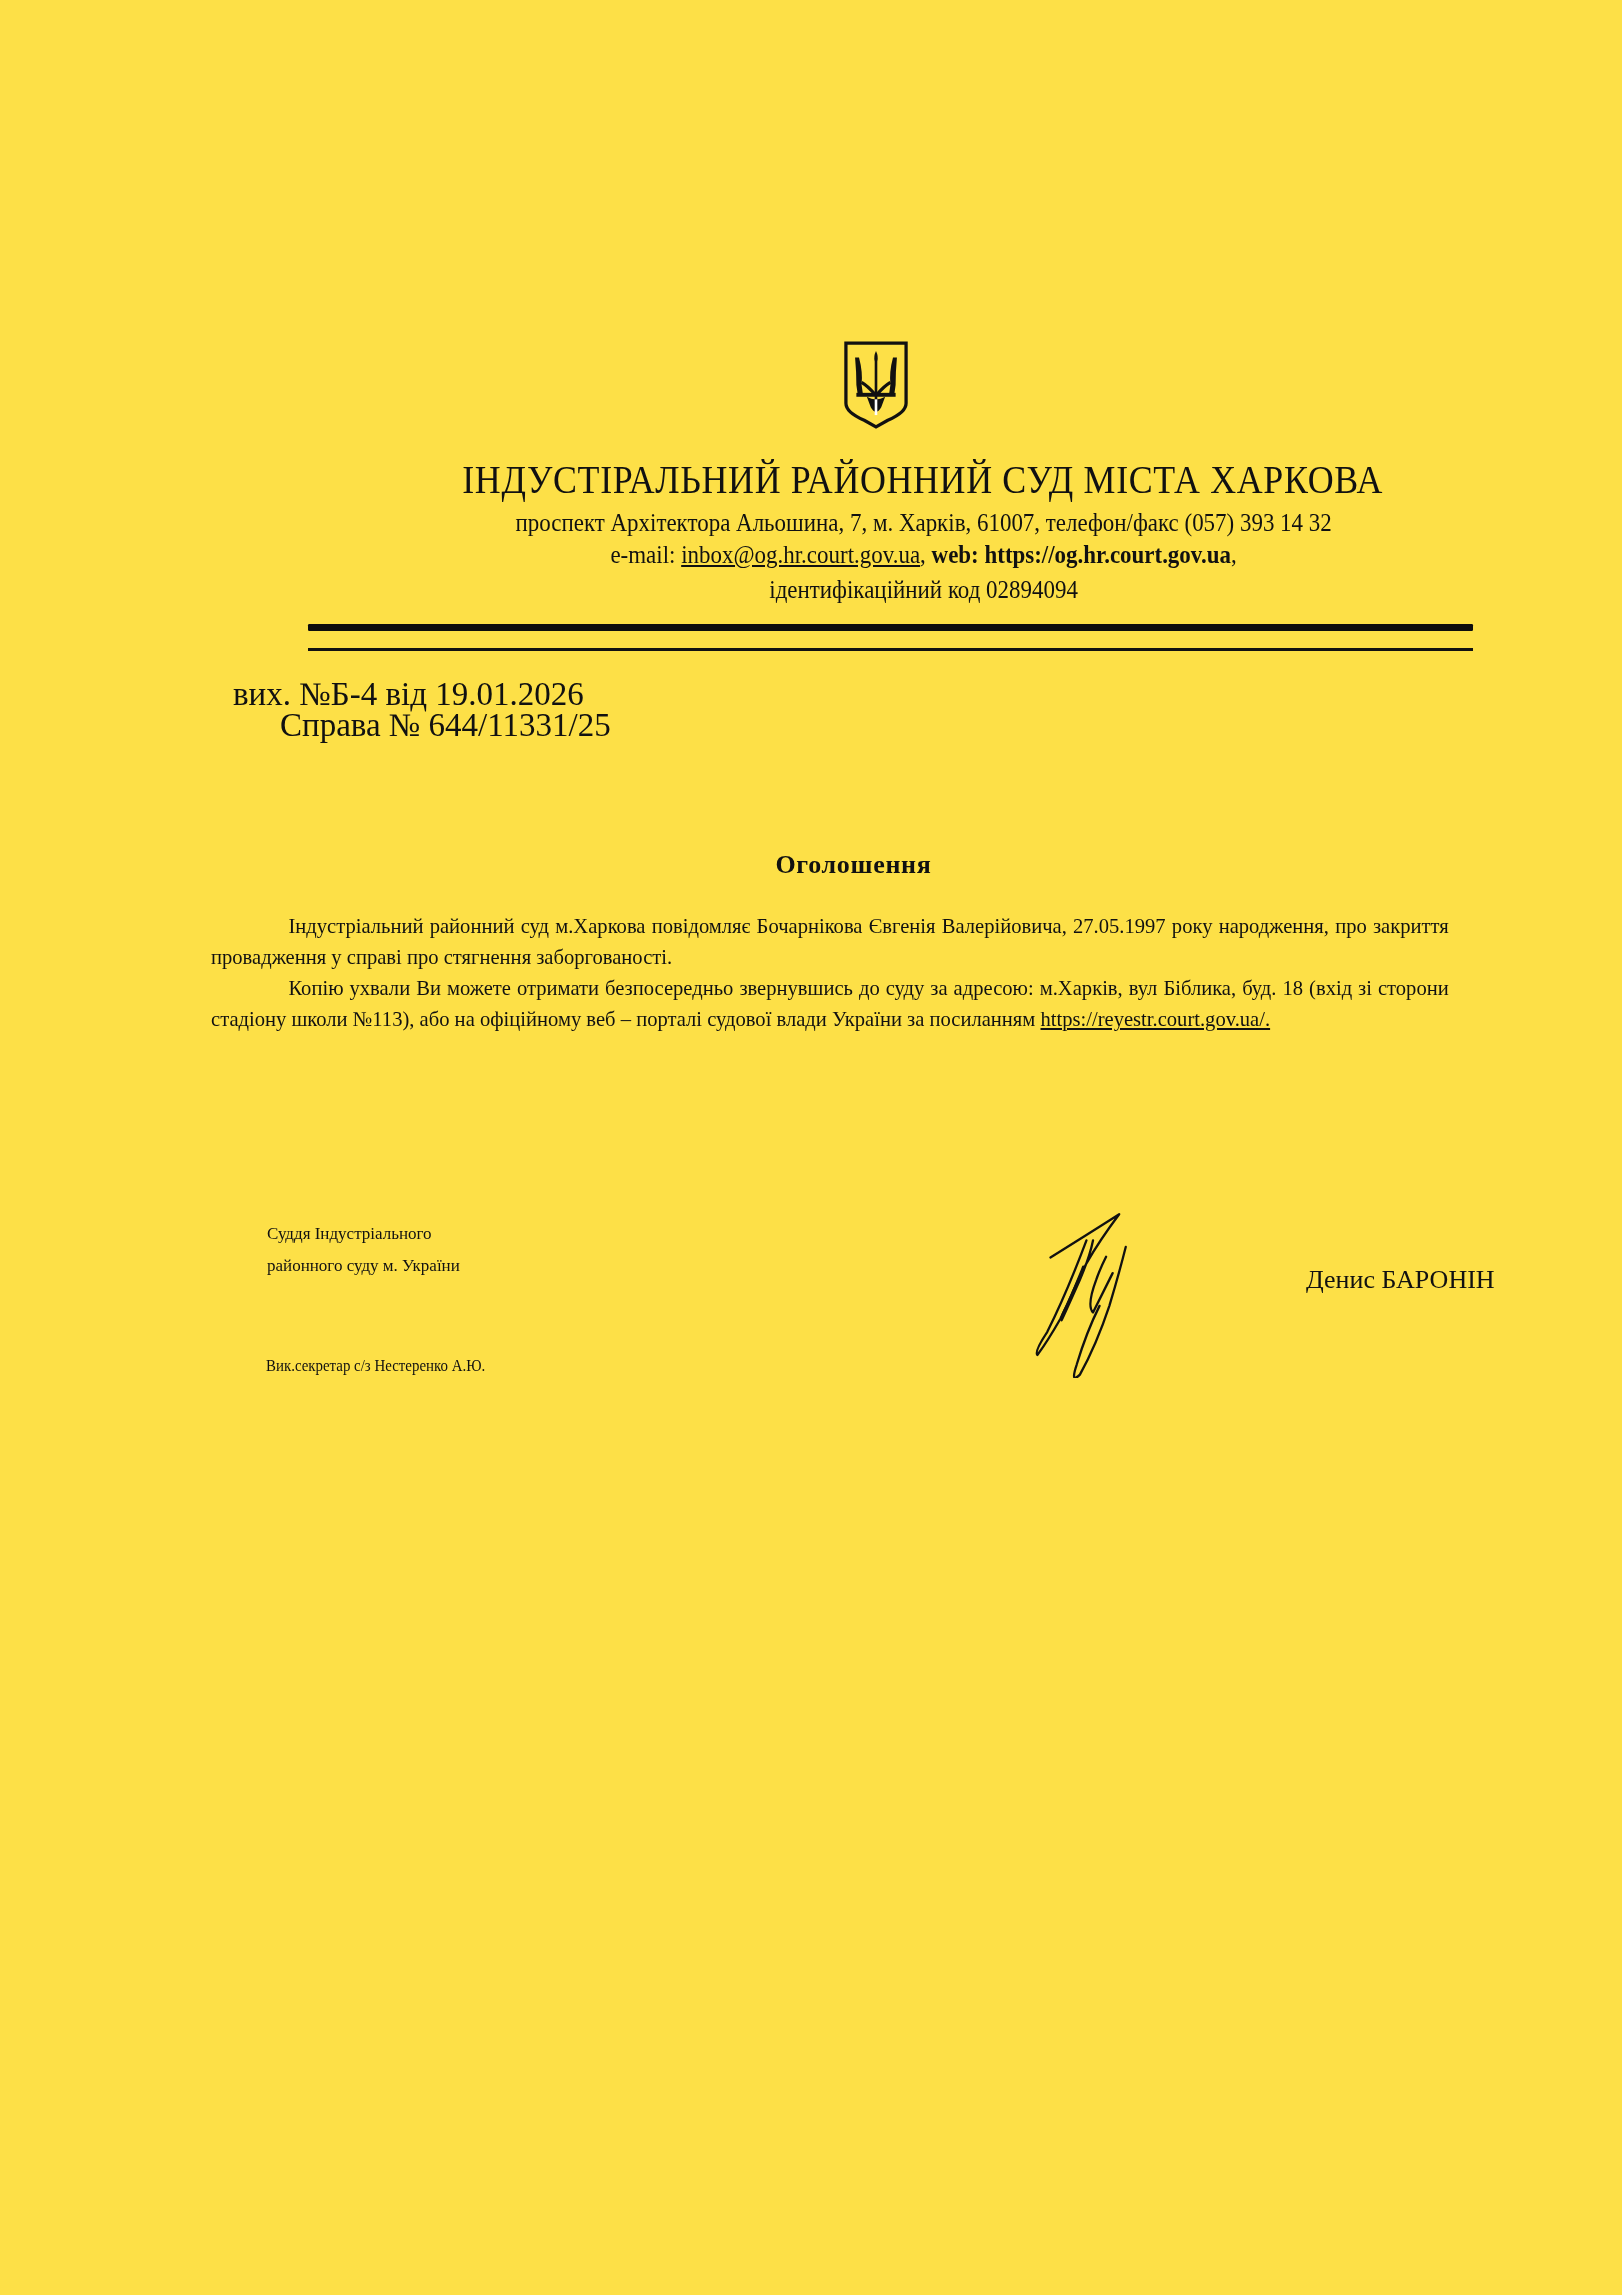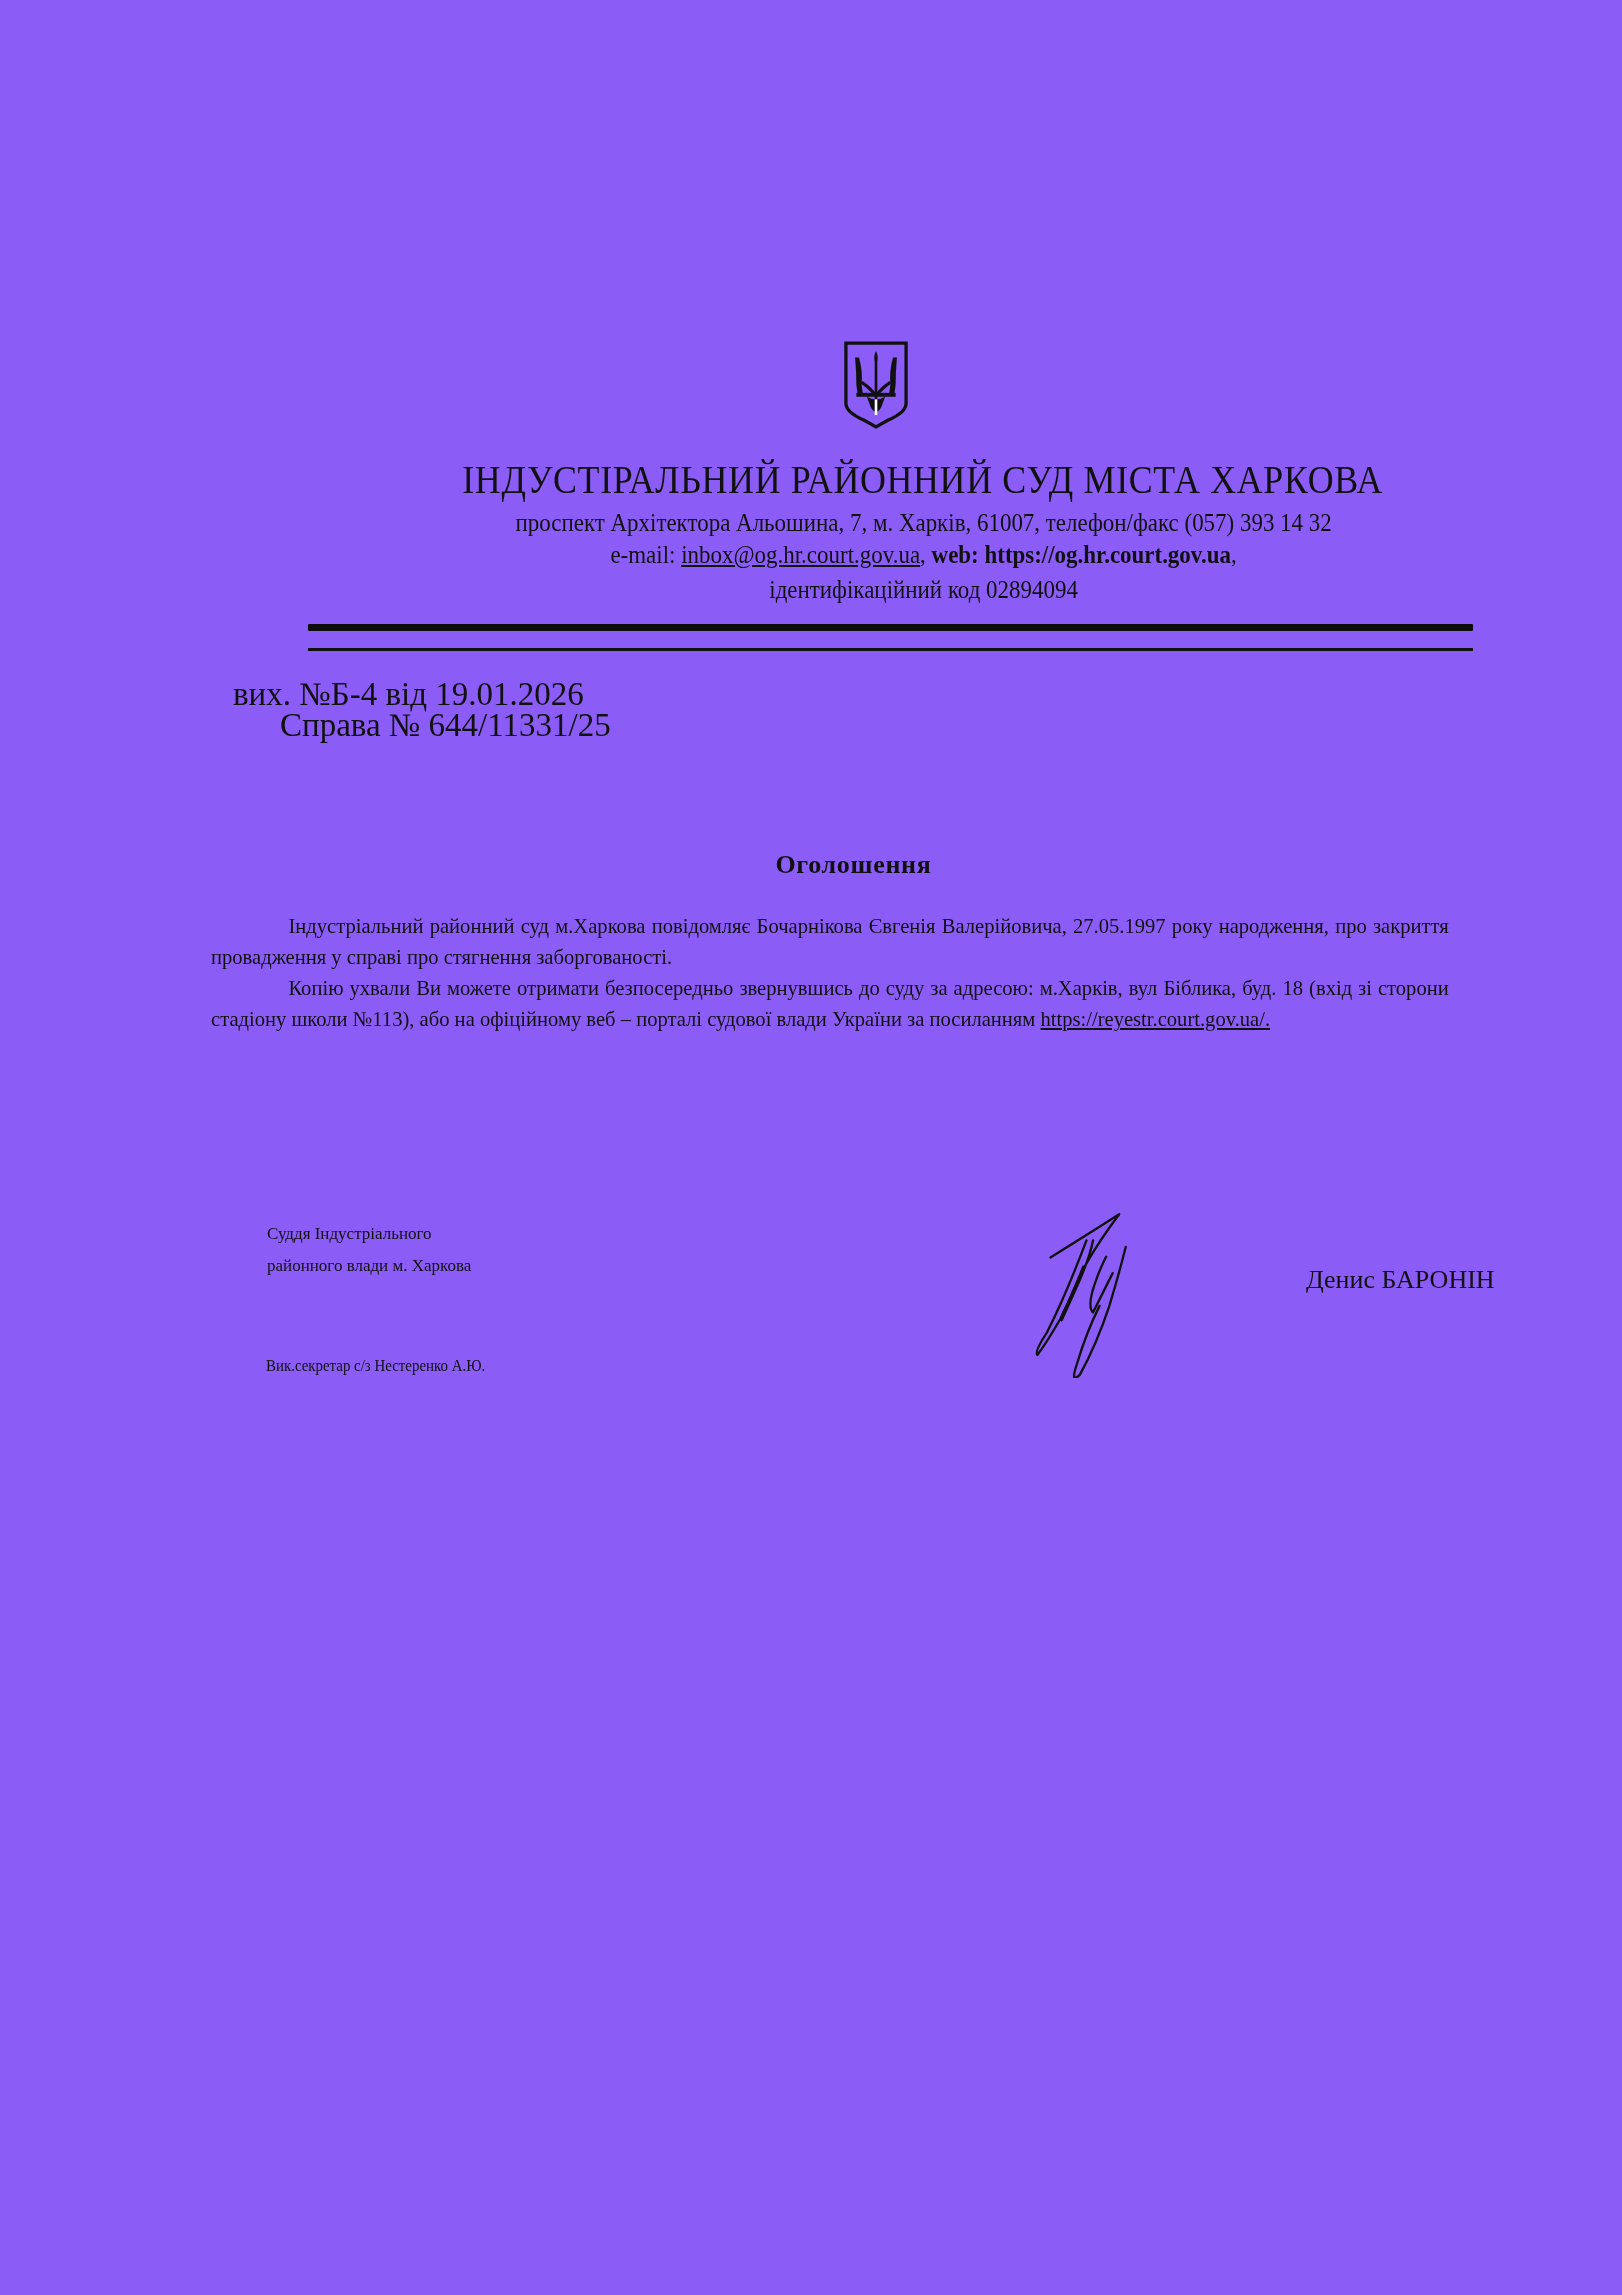--- a/index.html
+++ b/index.html
@@ -12,21 +12,21 @@
       height: 2295px;
       position: relative;
       overflow: hidden;
       color: #111111;
       font-family: "Liberation Serif", "DejaVu Serif", serif;
     }
     .page {
       position: absolute;
       left: 0; top: 0;
       width: 1622px; height: 2295px;
-      background: #8b5cf6;
+      background: #fde047;
     }
 
     
     .emblem {
       position: absolute;
       left: 842px;
       top: 339px;
       width: 68px;
       height: 92px;
     }
@@ -193,21 +193,21 @@
 
   <div class="title">Оголошення</div>
 
   <div class="body-text">
     <p>Індустріальний районний суд м.Харкова повідомляє Бочарнікова Євгенія Валерійовича, 27.05.1997 року народження, про закриття провадження у справі про стягнення заборгованості.</p>
     <p><span>Копію ухвали Ви можете отримати безпосередньо звернувшись до суду за адресою: м.Харків, вул Біблика, буд. 18 (вхід зі сторони стадіону школи №113), або на офіційному веб – порталі судової влади України за посиланням </span><span class="u">https://reyestr.court.gov.ua/.</span></p>
   </div>
 
   <div class="sig-left">
     <div>Суддя Індустріального</div>
-    <div>районного влади м. Харкова</div>
+    <div>районного суду м. України</div>
   </div>
 
   <svg class="signature" viewBox="0 0 220 270">
     <g fill="none" stroke="#111" stroke-width="3.5" stroke-linecap="round" stroke-linejoin="round">
       <path d="M45 86 Q95 55 150 20 Q120 60 100 95 Q80 135 70 160 Q60 178 62 182 Q70 165 90 120 Q105 85 110 60"></path>
       <path d="M100 60 Q70 140 40 200 Q20 230 25 235 Q40 215 60 180 Q80 140 95 100"></path>
       <path d="M140 110 Q120 150 110 170 Q100 160 115 120 Q120 105 130 85"></path>
       <path d="M160 70 Q150 110 135 160 Q115 220 90 265 Q75 280 85 250 Q100 200 120 160"></path>
     </g>
   </svg>

